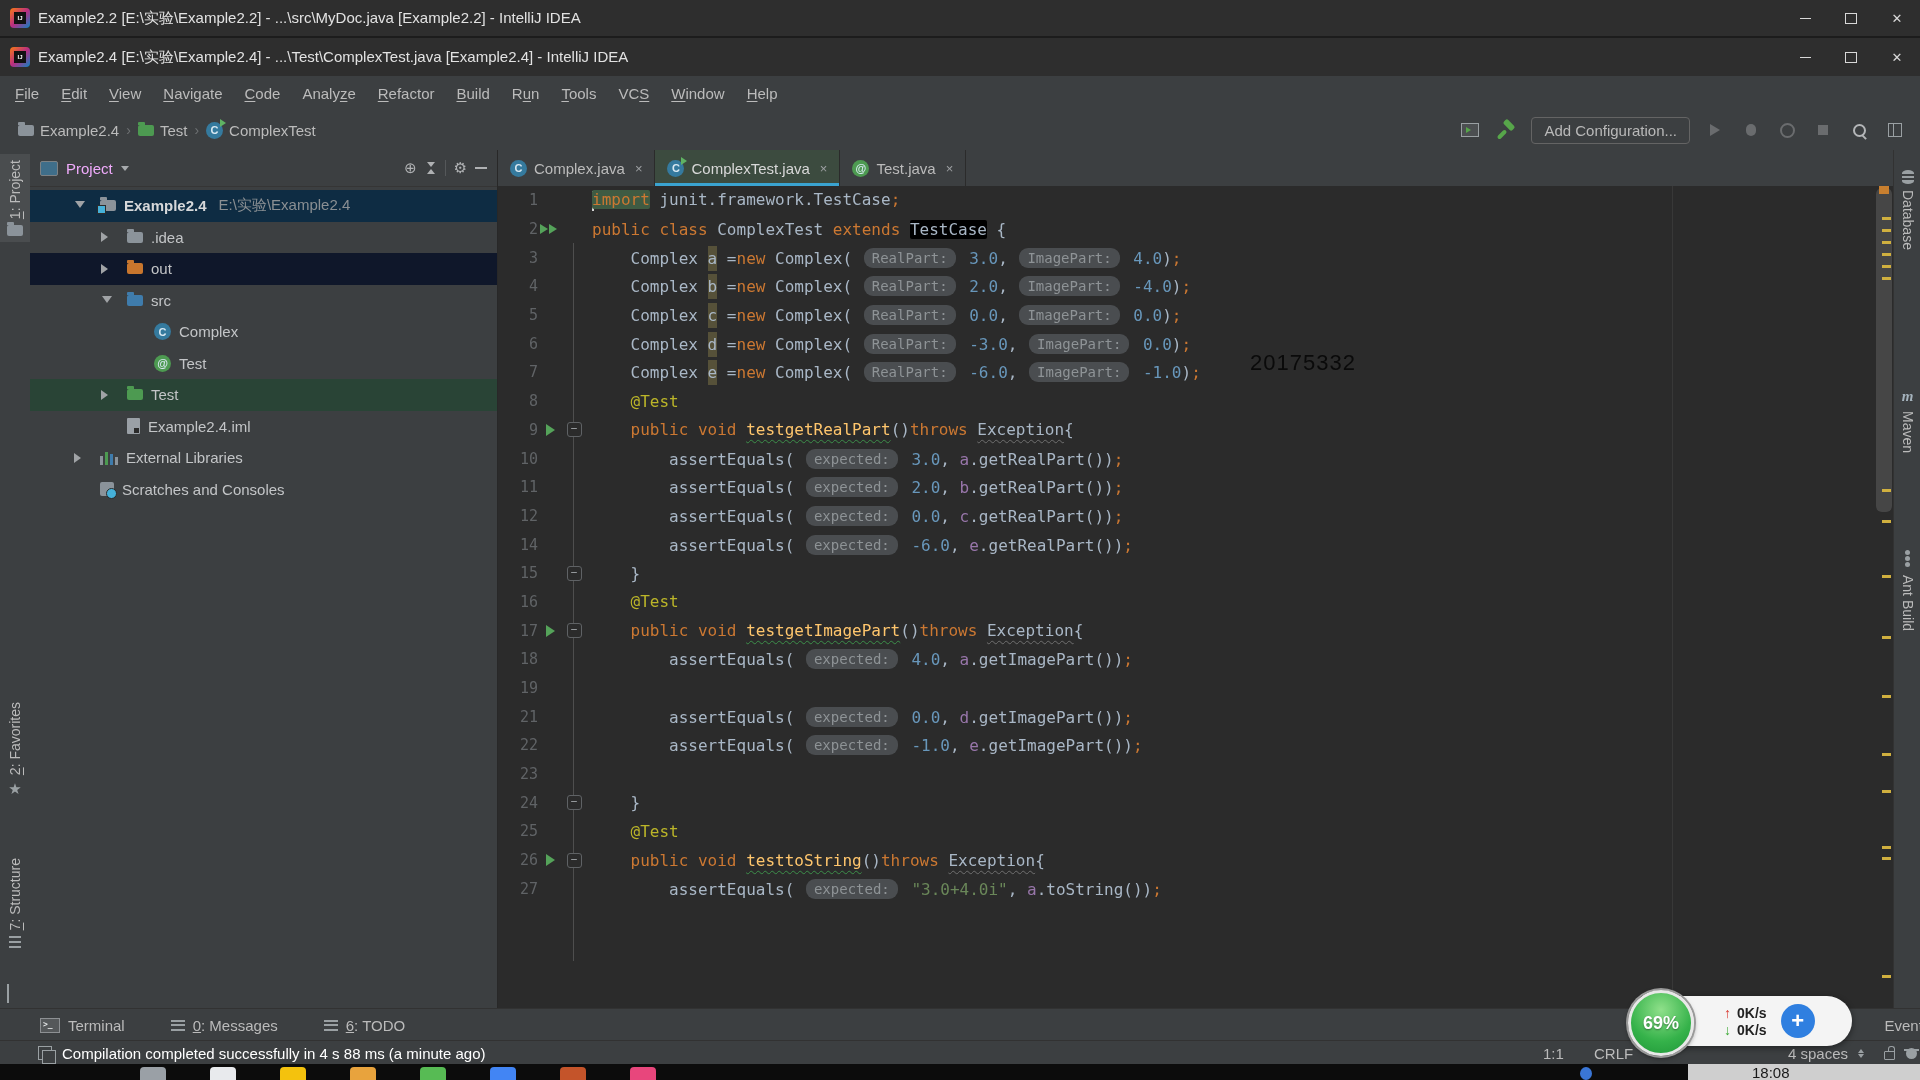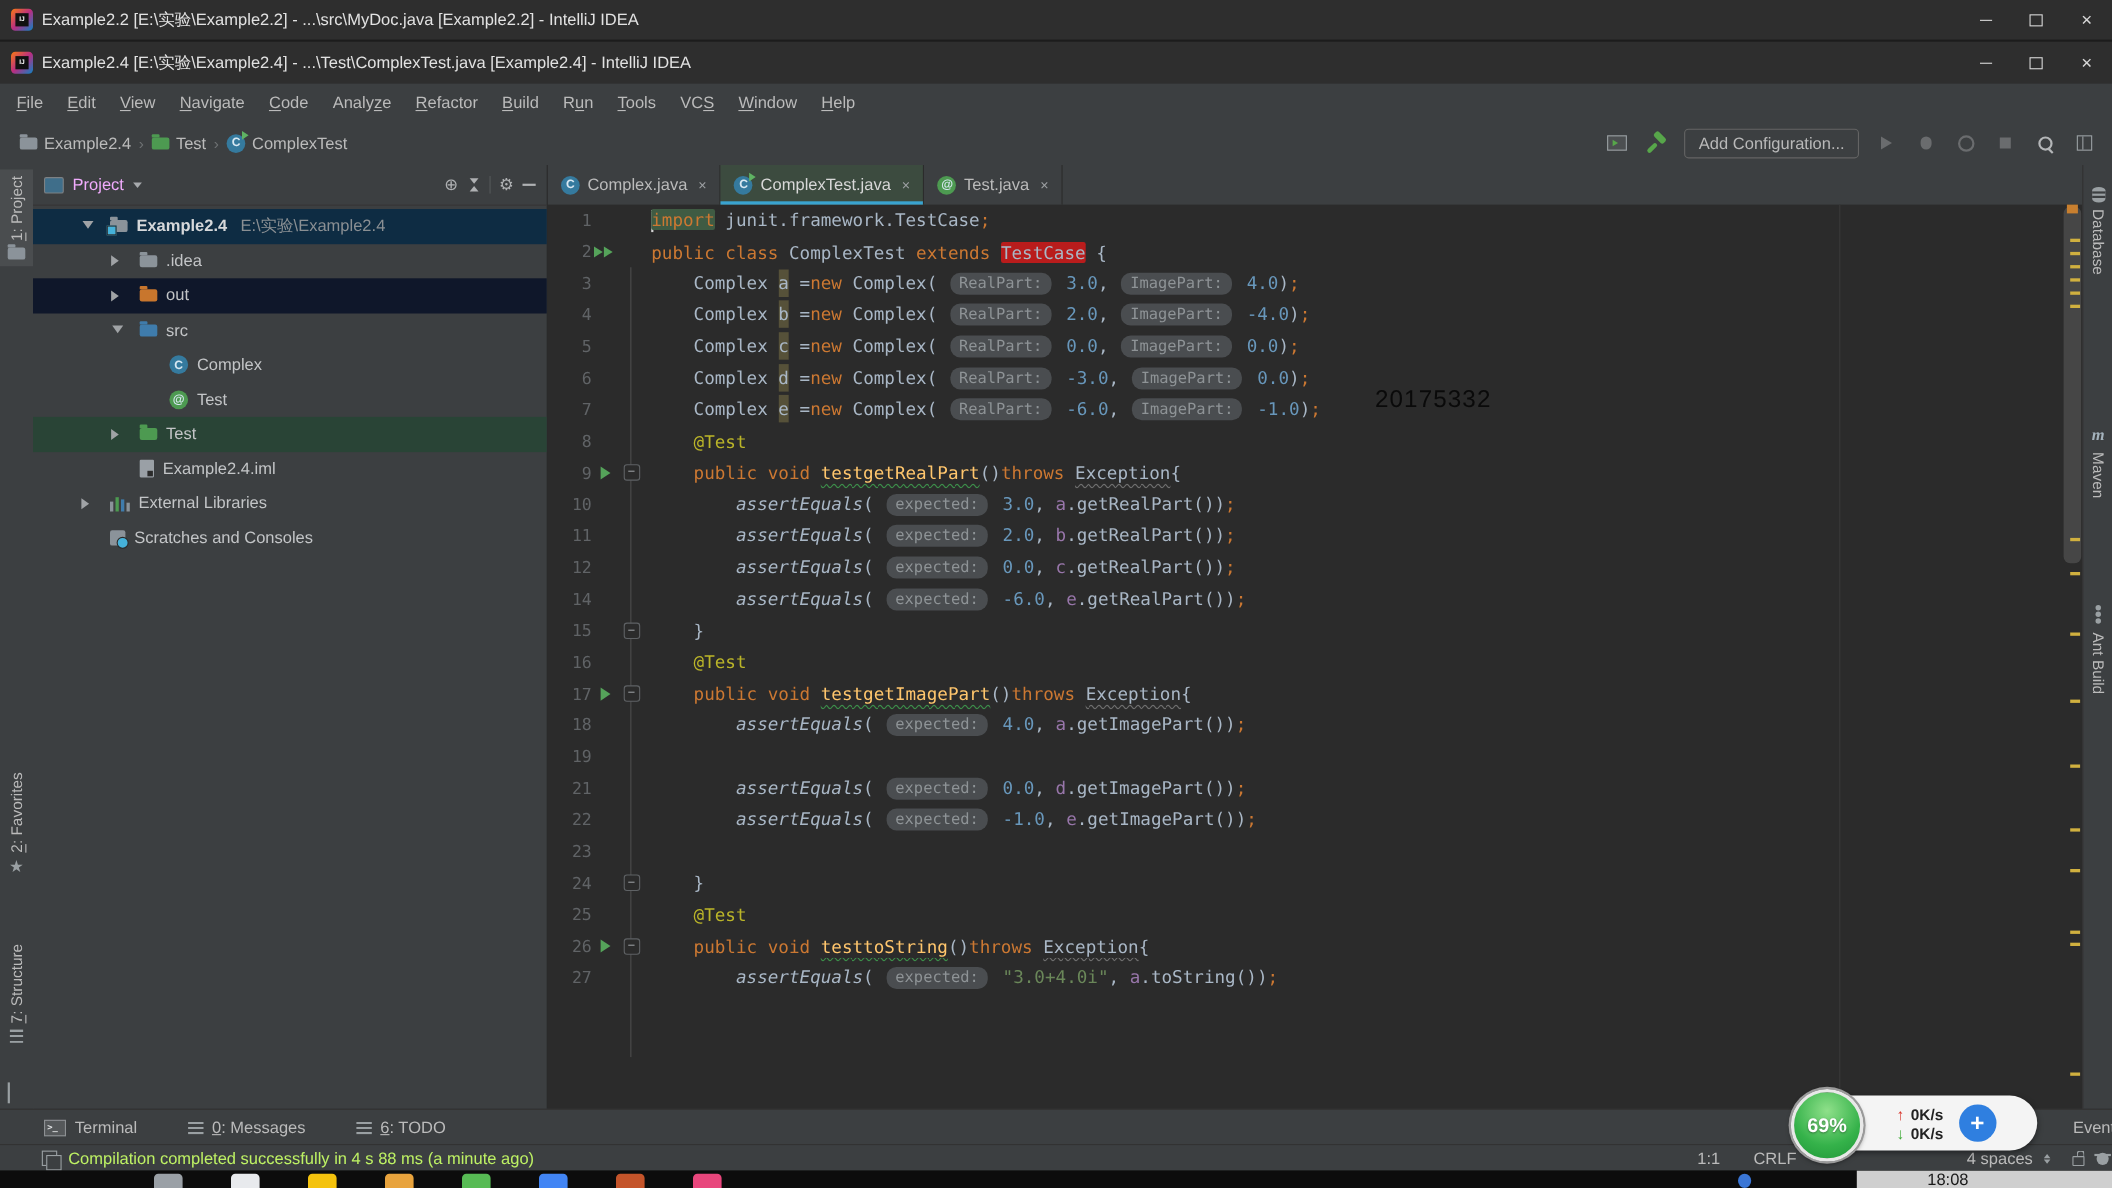--- a/index.html
+++ b/index.html
@@ -128,25 +128,25 @@
   .ln .fic{width:20px;display:flex;justify-content:center;align-items:center;flex:0 0 auto;z-index:2}
   .ln .code{white-space:pre;color:#a9b7c6;padding-left:8px}
   .tri-run{width:0;height:0;border:6px solid transparent;border-left:9px solid #55a35a;margin-left:4px}
   .tri-run2{display:flex}
   .tri-run2 span{width:0;height:0;border:5px solid transparent;border-left:8px solid #55a35a}
   .tri-run2 span+span{margin-left:-4px}
   .foldbox{width:13px;height:13px;background:#2b2b2b;border:1px solid #5f6265;border-radius:3px;color:#9da1a4;
            font:11px/11px "DejaVu Sans Mono",monospace;text-align:center}
   .c-kw{color:#cc7832}.c-pl{color:#a9b7c6}.c-num{color:#6897bb}.c-str{color:#6a8759}
   .c-ann{color:#bbb529}.c-fld{color:#9876aa}.c-semi{color:#cc7832}
-  .c-it{color:#a9b7c6;font-style:italic}
+  .c-it{color:#a9b7c6;}
   .c-mdecl{color:#ffc66d;text-decoration:underline wavy #3c8f4a 1px;text-underline-offset:4px}
   .c-exc{color:#a9b7c6;text-decoration:underline wavy #6f6f6f 1px;text-underline-offset:4px}
   .c-kwhl{color:#cc7832;background:#3f5b43;border-radius:2px}
-  .c-plhl{color:#a9b7c6;background:#b91c1c;border-radius:2px}
+  .c-plhl{color:#a9b7c6;background:#000000;border-radius:2px}
   .c-vhl{color:#a9b7c6;background:#565139;padding:3px 0;margin:-3px 0}
   .c-hint{display:inline-block;background:#4a4d50;color:#8e9396;border-radius:9px;padding:0 8px;
           font-size:14px;line-height:20px;margin:0 4px 0 2px;vertical-align:1px}
   .caret-bar{display:inline-block;width:2px;height:20px;background:#d4d4d4;vertical-align:middle;margin-right:-2px}
   #fold-guide{left:573px;width:1px;background:#4e4e4e;z-index:1}
   #margin-guide{left:1672px;top:186px;height:822px;width:1px;background:#383838}
   #id-overlay{left:1250px;top:350px;color:#0a0a0a;font-size:22px;letter-spacing:1px;font-weight:500}
 
   
   #stripe{top:150px;left:1876px;width:17px;height:858px}
@@ -157,21 +157,21 @@
   
   #bottombar{top:1008px;left:0;width:1920px;height:32px;background:#3c3f41;border-top:1px solid #323232;
              display:flex;align-items:center;gap:46px;padding-left:40px}
   .bitem{display:flex;align-items:center;gap:8px;color:#bbbbbb}
   .ico-term{width:16px;height:13px;background:#55585a;border:1px solid #8d9093;color:#e3e5e6;
             font:700 8px/11px "DejaVu Sans Mono",monospace;text-align:left;padding-left:2px}
   .ico-bars{width:14px;height:11px;background:linear-gradient(#9aa0a3 0 2px,transparent 2px 4.5px,
             #9aa0a3 4.5px 6.5px,transparent 6.5px 9px,#9aa0a3 9px 11px)}
   #event-log{position:absolute;right:8px;top:0;height:32px;display:flex;align-items:center;color:#bbbbbb;z-index:1}
   #statusbar{top:1040px;left:0;width:1920px;height:24px;background:#3c3f41;border-top:1px solid #323232}
-  #status-msg{position:absolute;left:38px;top:0;height:24px;display:flex;align-items:center;gap:10px;color:#bef264}
+  #status-msg{position:absolute;left:38px;top:0;height:24px;display:flex;align-items:center;gap:10px;color:#ffffff}
   .ico-layers{width:12px;height:12px;border:1px solid #9aa0a3;position:relative}
   .ico-layers::after{content:"";position:absolute;left:3px;top:3px;width:12px;height:12px;border:1px solid #9aa0a3;background:#3c3f41}
   .sitem{position:absolute;top:0;height:24px;display:flex;align-items:center;color:#bbbbbb}
   .ico-updown{display:flex;flex-direction:column;gap:1px}
   .ico-updown i{width:0;height:0;border:3px solid transparent;display:block}
   .ico-updown .u{border-bottom:4px solid #9aa0a3}.ico-updown .d{border-top:4px solid #9aa0a3}
   .ico-unlock{width:9px;height:7px;border:1px solid #9aa0a3;border-radius:1px;position:relative;margin-top:4px}
   .ico-unlock::before{content:"";position:absolute;left:3px;top:-6px;width:5px;height:5px;border:1px solid #9aa0a3;
                       border-bottom:none;border-radius:3px 3px 0 0}
   .ico-hector{width:11px;height:11px;border-radius:50%;background:#9aa0a3;position:relative}

